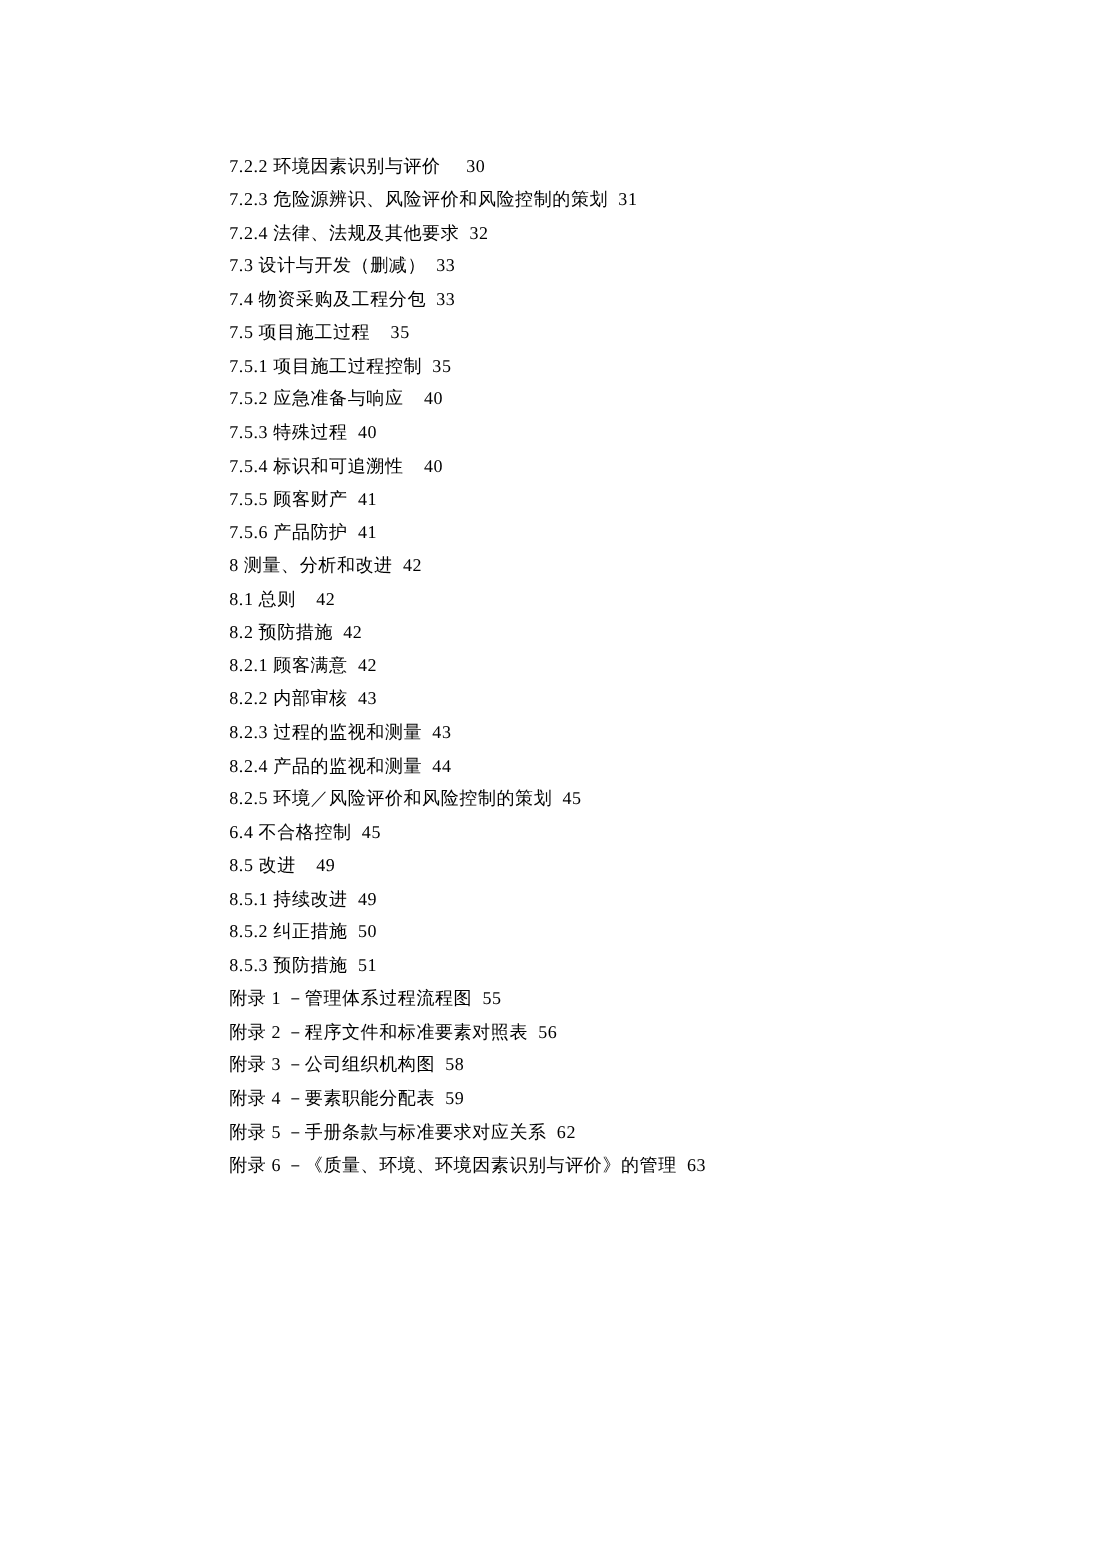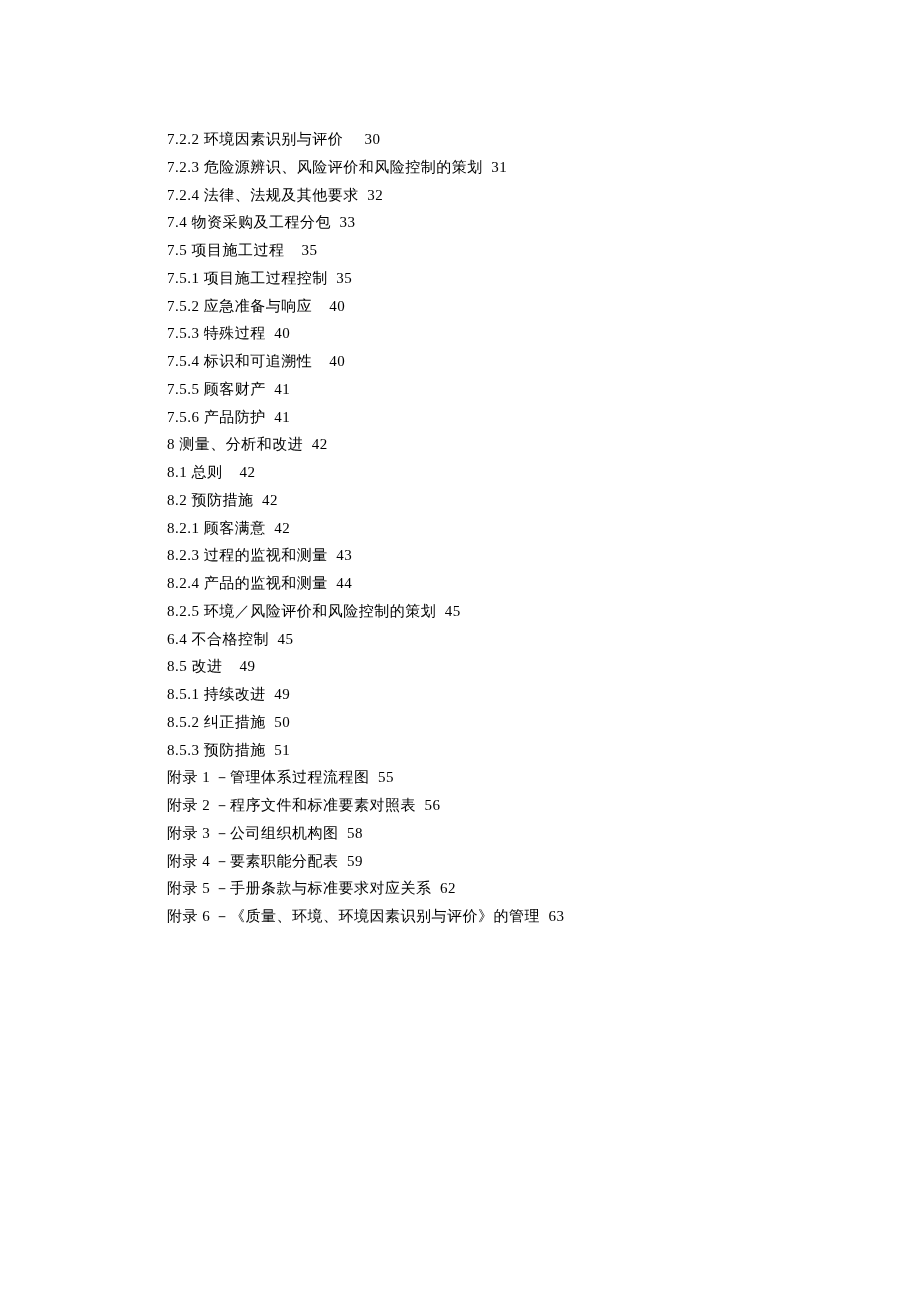--- a/index.html
+++ b/index.html
@@ -14,41 +14,44 @@
       font-family: "SimSun", "宋体", serif;
       font-size: 15px;
       color: #000000;
       padding-top: 126px;
       padding-left: 167px;
       line-height: 1.85;
     }
     .toc-line {
       white-space: pre;
       letter-spacing: 0.5px;
+      margin-left: 24px;
     }
   </style>
 </head>
 <body>
 
 <div id="toc-container">
     <div class="toc-line"><span>7.2.2</span> <span>环境因素识别与评价</span><span>     </span><span>30</span></div>
     <div class="toc-line"><span>7.2.3</span> <span>危险源辨识、风险评价和风险控制的策划</span><span>  </span><span>31</span></div>
     <div class="toc-line"><span>7.2.4</span> <span>法律、法规及其他要求</span><span>  </span><span>32</span></div>
+    <div class="toc-line"><span>7.3</span> <span>设计与开发（删减）</span><span>  </span><span>33</span></div>
     <div class="toc-line"><span>7.4</span> <span>物资采购及工程分包</span><span>  </span><span>33</span></div>
     <div class="toc-line"><span>7.5</span> <span>项目施工过程</span><span>    </span><span>35</span></div>
     <div class="toc-line"><span>7.5.1</span> <span>项目施工过程控制</span><span>  </span><span>35</span></div>
     <div class="toc-line"><span>7.5.2</span> <span>应急准备与响应</span><span>    </span><span>40</span></div>
     <div class="toc-line"><span>7.5.3</span> <span>特殊过程</span><span>  </span><span>40</span></div>
     <div class="toc-line"><span>7.5.4</span> <span>标识和可追溯性</span><span>    </span><span>40</span></div>
     <div class="toc-line"><span>7.5.5</span> <span>顾客财产</span><span>  </span><span>41</span></div>
     <div class="toc-line"><span>7.5.6</span> <span>产品防护</span><span>  </span><span>41</span></div>
     <div class="toc-line"><span>8</span> <span>测量、分析和改进</span><span>  </span><span>42</span></div>
     <div class="toc-line"><span>8.1</span> <span>总则</span><span>    </span><span>42</span></div>
     <div class="toc-line"><span>8.2</span> <span>预防措施</span><span>  </span><span>42</span></div>
     <div class="toc-line"><span>8.2.1</span> <span>顾客满意</span><span>  </span><span>42</span></div>
+    <div class="toc-line"><span>8.2.2</span> <span>内部审核</span><span>  </span><span>43</span></div>
     <div class="toc-line"><span>8.2.3</span> <span>过程的监视和测量</span><span>  </span><span>43</span></div>
     <div class="toc-line"><span>8.2.4</span> <span>产品的监视和测量</span><span>  </span><span>44</span></div>
     <div class="toc-line"><span>8.2.5</span> <span>环境／风险评价和风险控制的策划</span><span>  </span><span>45</span></div>
     <div class="toc-line"><span>6.4</span> <span>不合格控制</span><span>  </span><span>45</span></div>
     <div class="toc-line"><span>8.5</span> <span>改进</span><span>    </span><span>49</span></div>
     <div class="toc-line"><span>8.5.1</span> <span>持续改进</span><span>  </span><span>49</span></div>
     <div class="toc-line"><span>8.5.2</span> <span>纠正措施</span><span>  </span><span>50</span></div>
     <div class="toc-line"><span>8.5.3</span> <span>预防措施</span><span>  </span><span>51</span></div>
     <div class="toc-line"><span>附录 1</span> <span>－管理体系过程流程图</span><span>  </span><span>55</span></div>
     <div class="toc-line"><span>附录 2</span> <span>－程序文件和标准要素对照表</span><span>  </span><span>56</span></div>

